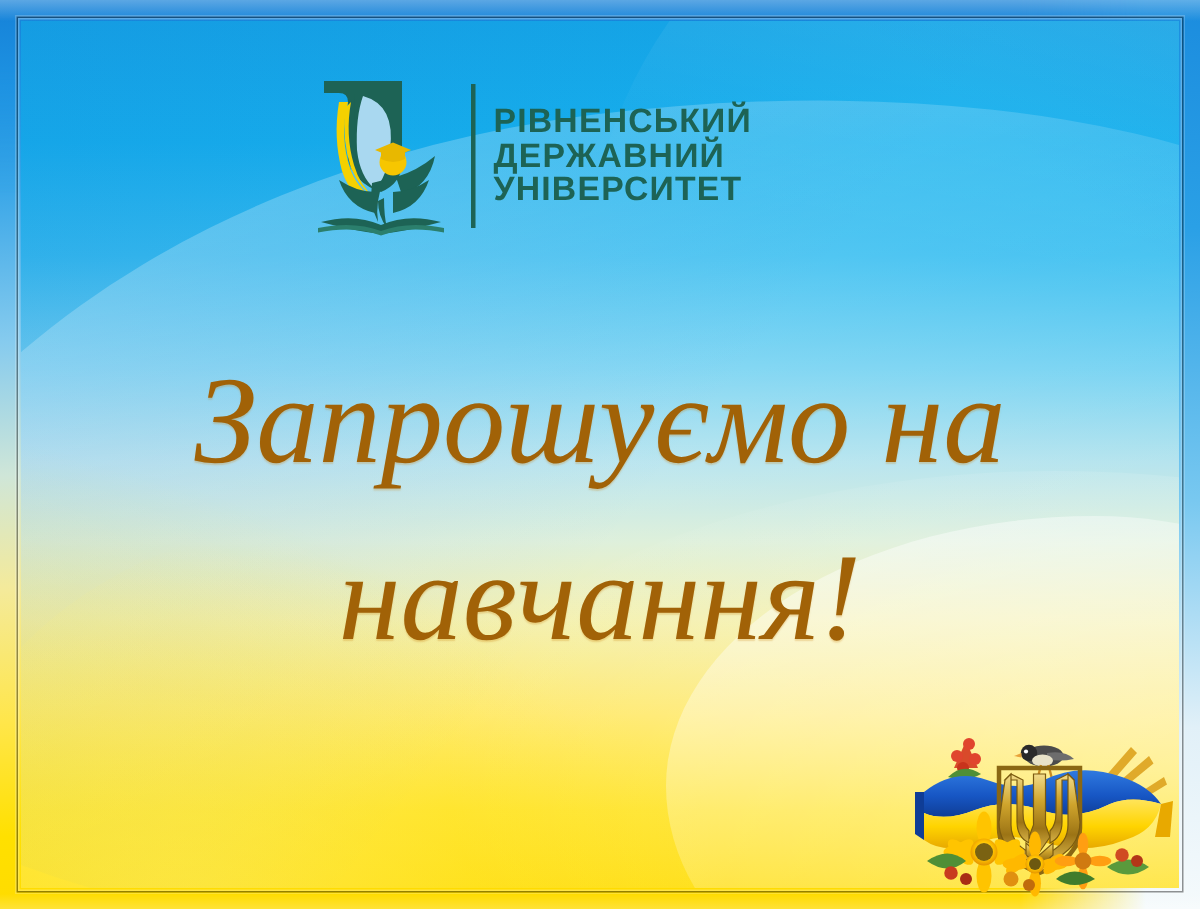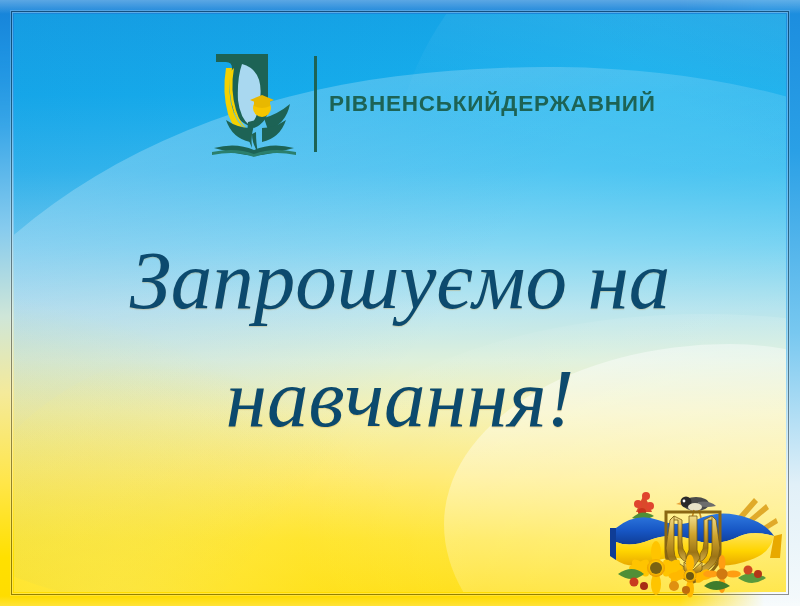--- a/index.html
+++ b/index.html
@@ -179,21 +179,21 @@
   }
   .logo-mark { width: 96px; height: 112px; display: block; flex: 0 0 auto; }
   .logo-divider {
     width: 3px;
     height: 96px;
     background: #1d6355;
     flex: 0 0 auto;
   }
   .logo-text {
     display: flex;
-    flex-direction: row;
+    flex-direction: column;
     justify-content: center;
     line-height: 1.02;
   }
   .logo-text span {
     font-family: "Liberation Sans", sans-serif;
     font-weight: 700;
     font-size: 22.5px;
     letter-spacing: 0.8px;
     color: #1d6355;
     white-space: nowrap;
@@ -205,21 +205,21 @@
     left: 0;
     right: 0;
     top: 222px;
     z-index: 12;
     text-align: center;
     font-family: "Liberation Serif", "DejaVu Serif", serif;
     font-style: italic;
     font-weight: 400;
     font-size: 83px;
     line-height: 1.42;
-    color: #0c4a6e;
+    color: #a16207;
     text-shadow: 0 1px 1px rgba(200,120,0,0.25);
     white-space: pre-line;
     pointer-events: none;
   }
 
   
   .emblem {
     position: absolute;
     right: 12px;
     bottom: 4px;
@@ -279,20 +279,21 @@
         <path d="M8 100 Q30 94 48 102 Q66 94 88 100 Q66 106 48 108 Q30 106 8 100 Z" fill="#1d6355"></path>
         <path d="M6 104 Q30 99 48 106 Q66 99 90 104 L90 107 Q66 102 48 109 Q30 102 6 107 Z" fill="#2b7f6d"></path>
       </svg>
     </span>
 
     <span class="logo-divider"></span>
 
     <span class="logo-text">
       <span>РІВНЕНСЬКИЙ</span>
       <span>ДЕРЖАВНИЙ</span>
+      <span>УНІВЕРСИТЕТ</span>
     </span>
   </div>
 
   <div class="title">Запрошуємо на
 навчання!</div>
 
   <div class="emblem">
     <svg viewBox="0 0 190 124" xmlns="http://www.w3.org/2000/svg" aria-hidden="true">
       <defs>
         <linearGradient id="gBlue" x1="0" y1="0" x2="0" y2="1">

